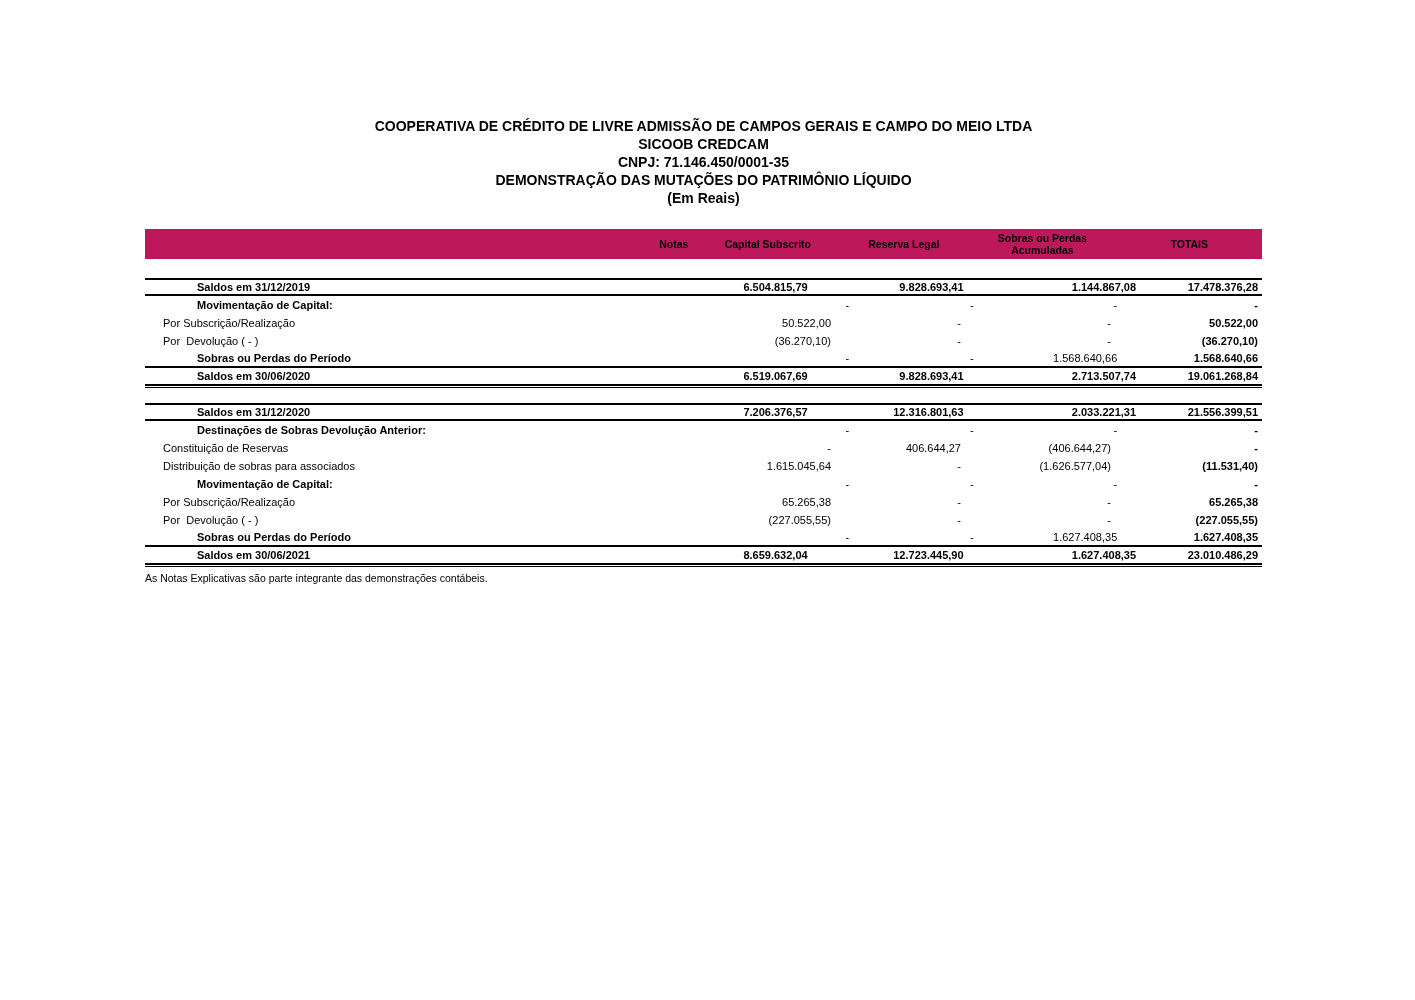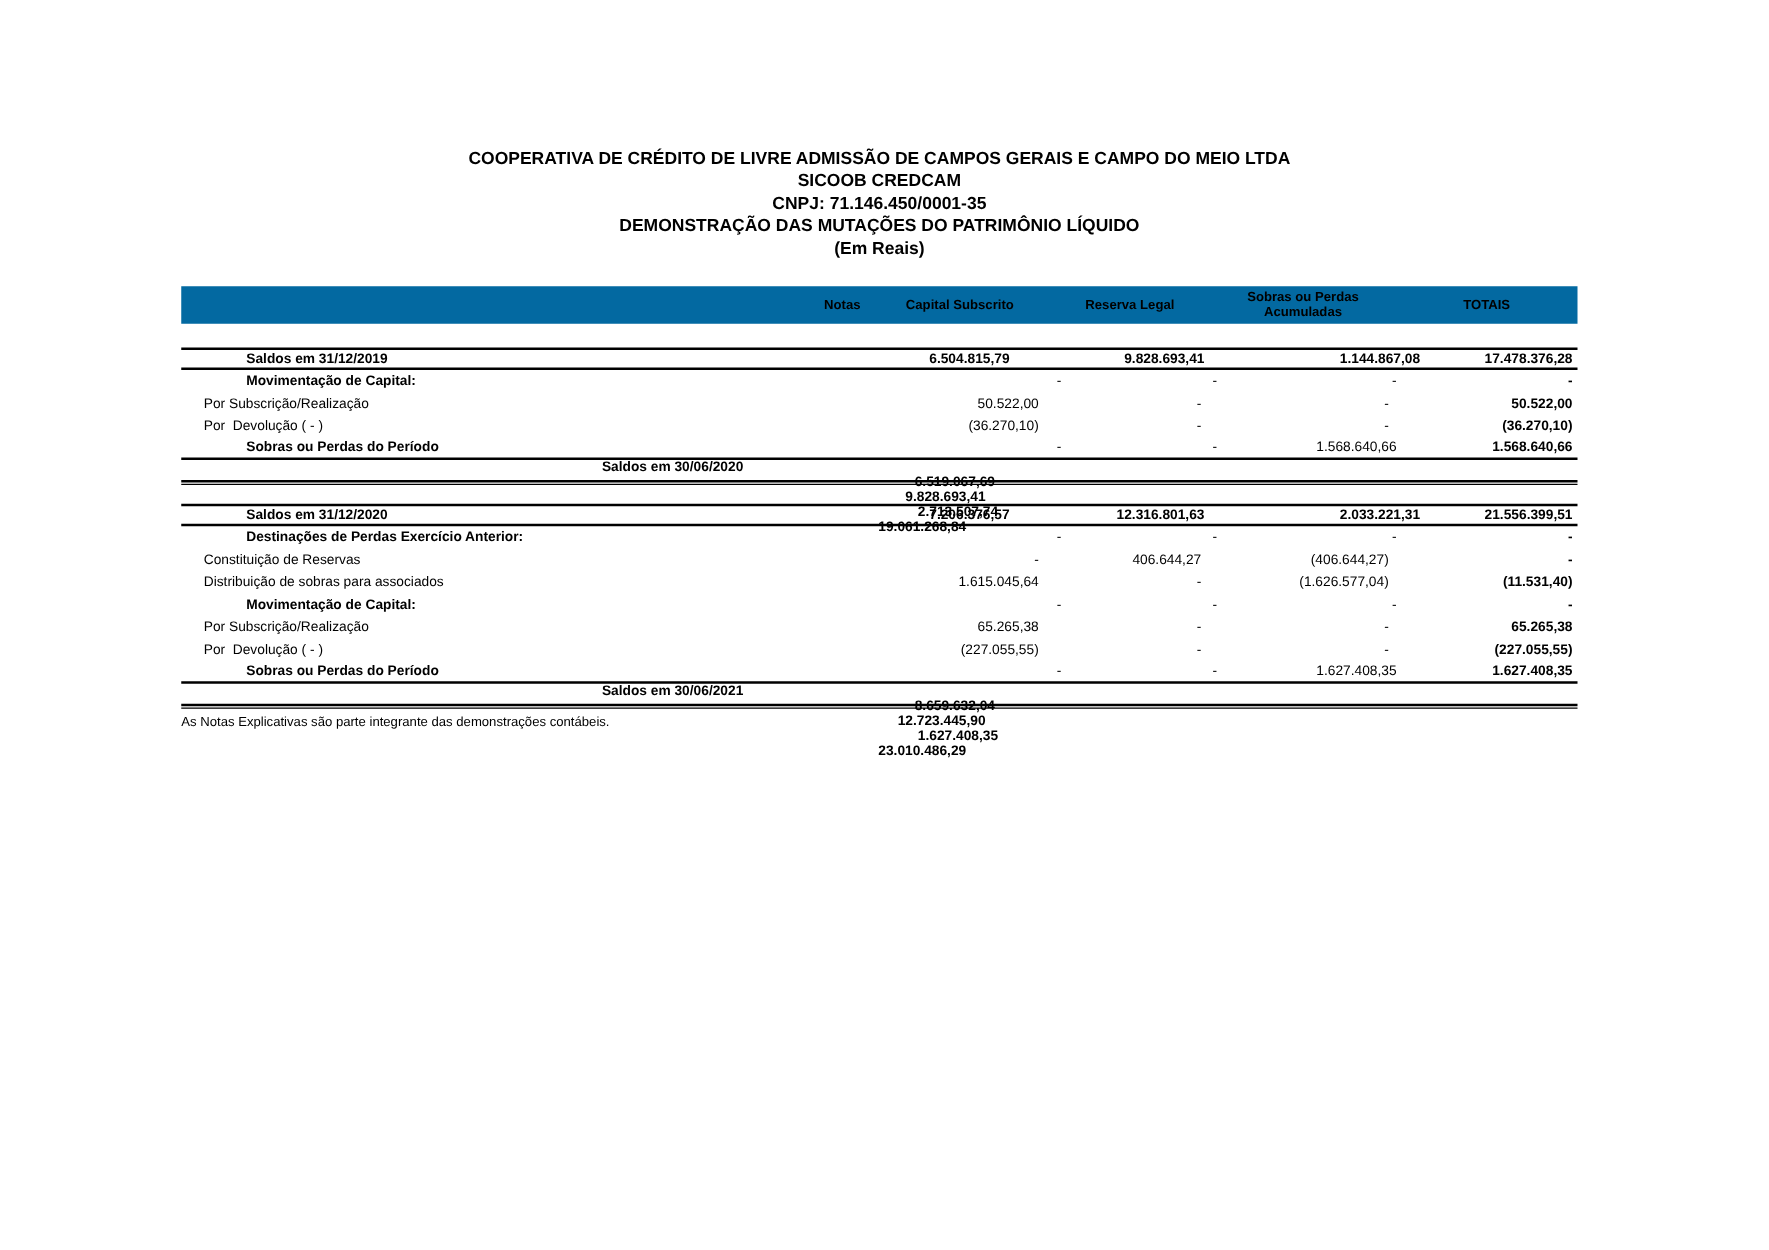--- a/index.html
+++ b/index.html
@@ -21,21 +21,21 @@
   }
   .equity-table {
     position: absolute;
     left: 145px; top: 229px; width: 1117px;
     font-size: 11px;
   }
   .thead {
     display: flex;
     align-items: center;
     height: 30px;
-    background: #0369a1;
+    background: #be185d;
     font-weight: 700;
     font-size: 10.5px;
     line-height: 12px;
     padding-left: 12px;
   }
   .thead .hc { text-align: center; }
   .hc.cd { width: 500px; }
   .hc.cn { width: 45px; }
   .hc.cc { width: 145px; }
   .hc.cr { width: 130px; }
@@ -53,21 +53,21 @@
   .num { text-align: right; padding-right: 4px; }
   .v1 { width: 145px; }
   .v2 { width: 130px; }
   .v3 { width: 150px; }
   .v4 { width: 147px; }
   .b { font-weight: 700; margin-left: 48px; }
   .t { font-weight: 700; }
   .ind { padding-left: 18px; }
   .open { border-top: 2px solid #000; border-bottom: 2px solid #000; }
   .sub  { border-bottom: 2px solid #000; justify-content: flex-end; }
-  .close { border-bottom: 2px solid #000; position: relative; flex-direction: column; }
+  .close { border-bottom: 2px solid #000; position: relative; }
   .close::after {
     content: "";
     position: absolute;
     left: 0; right: 0; bottom: -4px;
     border-bottom: 1px solid #000;
   }
   .footnote {
     margin-top: 7px;
     font-size: 10.5px;
   }
@@ -155,21 +155,21 @@
   <section>
     <div class="r open">
       <div class="d b">Saldos em 31/12/2020</div>
       <div class="n"></div>
       <div class="v1 num b">7.206.376,57</div>
       <div class="v2 num b">12.316.801,63</div>
       <div class="v3 num b">2.033.221,31</div>
       <div class="v4 num t">21.556.399,51</div>
     </div>
     <div class="r">
-      <div class="d b">Destinações de Perdas Exercício Anterior:</div>
+      <div class="d b">Destinações de Sobras Devolução Anterior:</div>
       <div class="n"></div>
       <div class="v1 num">-</div>
       <div class="v2 num">-</div>
       <div class="v3 num">-</div>
       <div class="v4 num t">-</div>
     </div>
     <div class="r">
       <div class="d ind">Constituição de Reservas</div>
       <div class="n"></div>
       <div class="v1 num">-</div>

